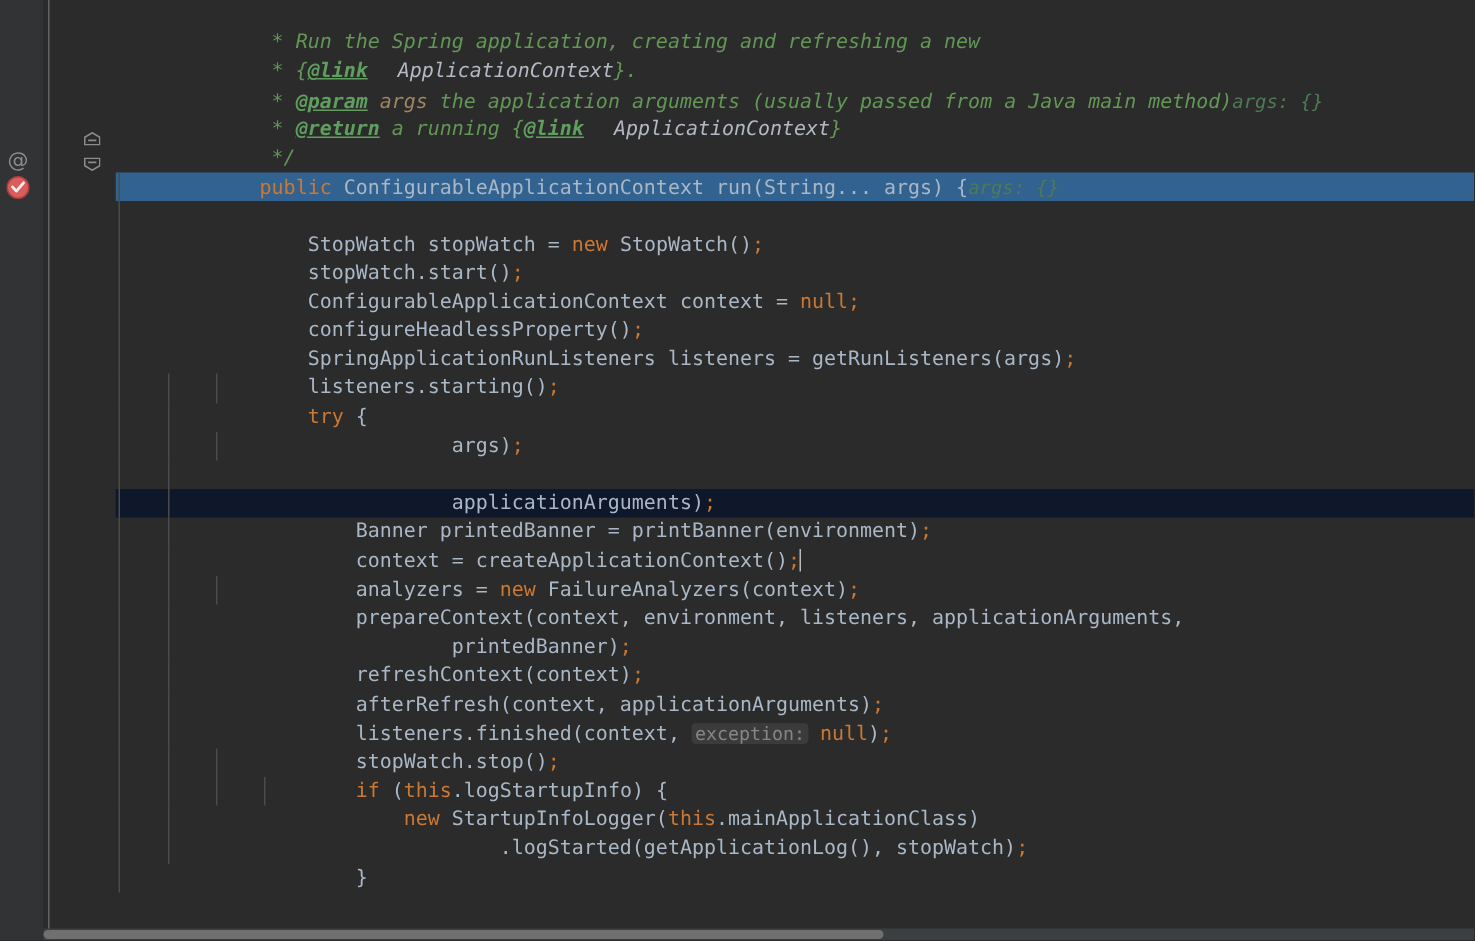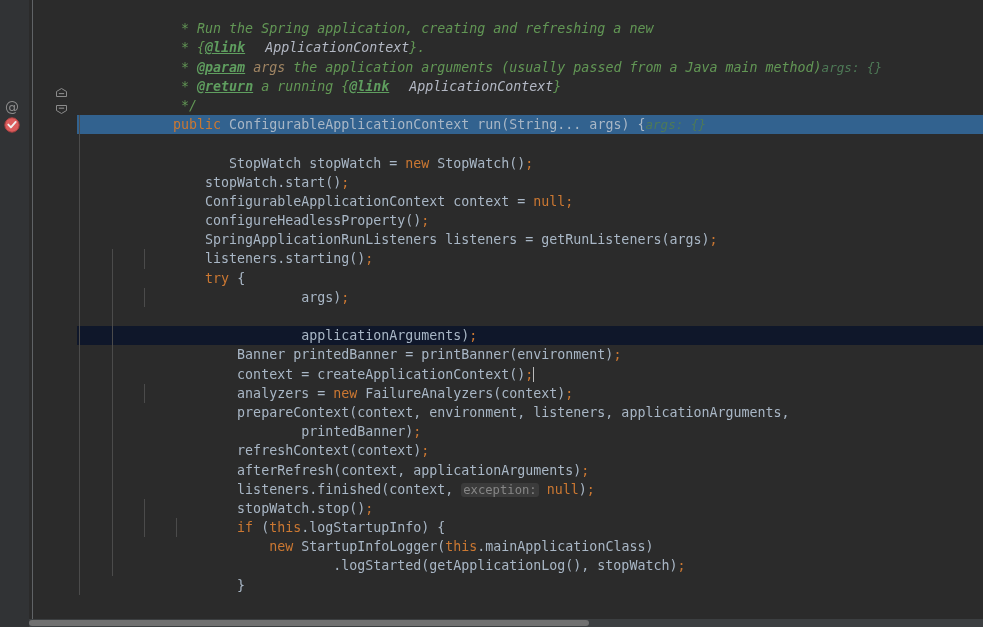--- a/index.html
+++ b/index.html
@@ -81,21 +81,20 @@
     height: 19.2px;
     line-height: 19.2px;
     white-space: pre;
     font-size: 13.3px;
     color: #a9b7c6;
     letter-spacing: 0px;
   }
 
   .line.highlight {
     background: #32628f;
-    padding-left: 24px;
   }
   .line.current {
     background: #0f172a;
   }
 
   
   .guide {
     position: absolute;
     top: 0; bottom: 0;
     width: 1px;

